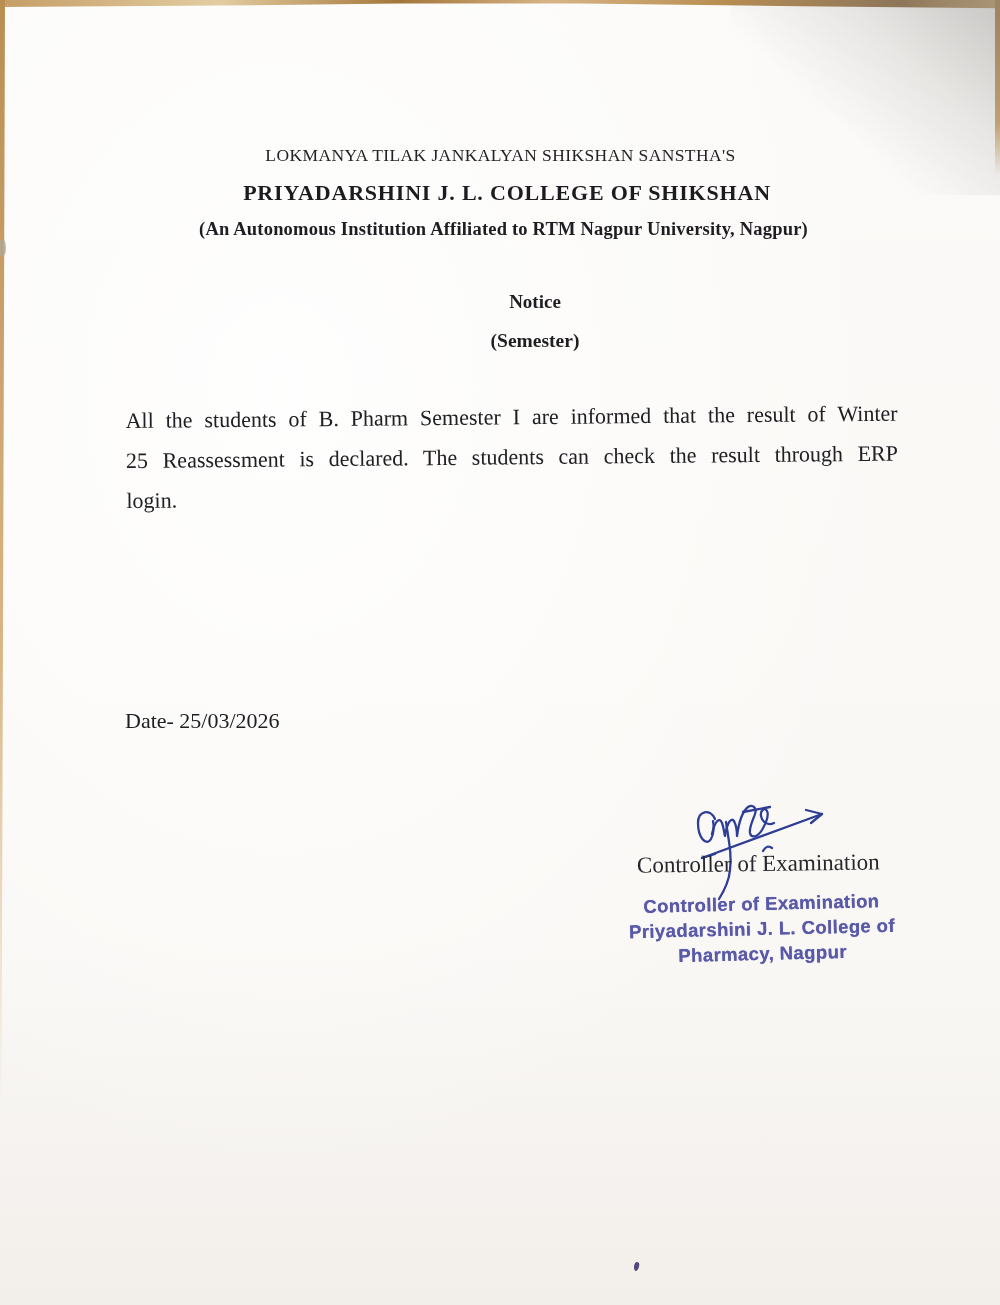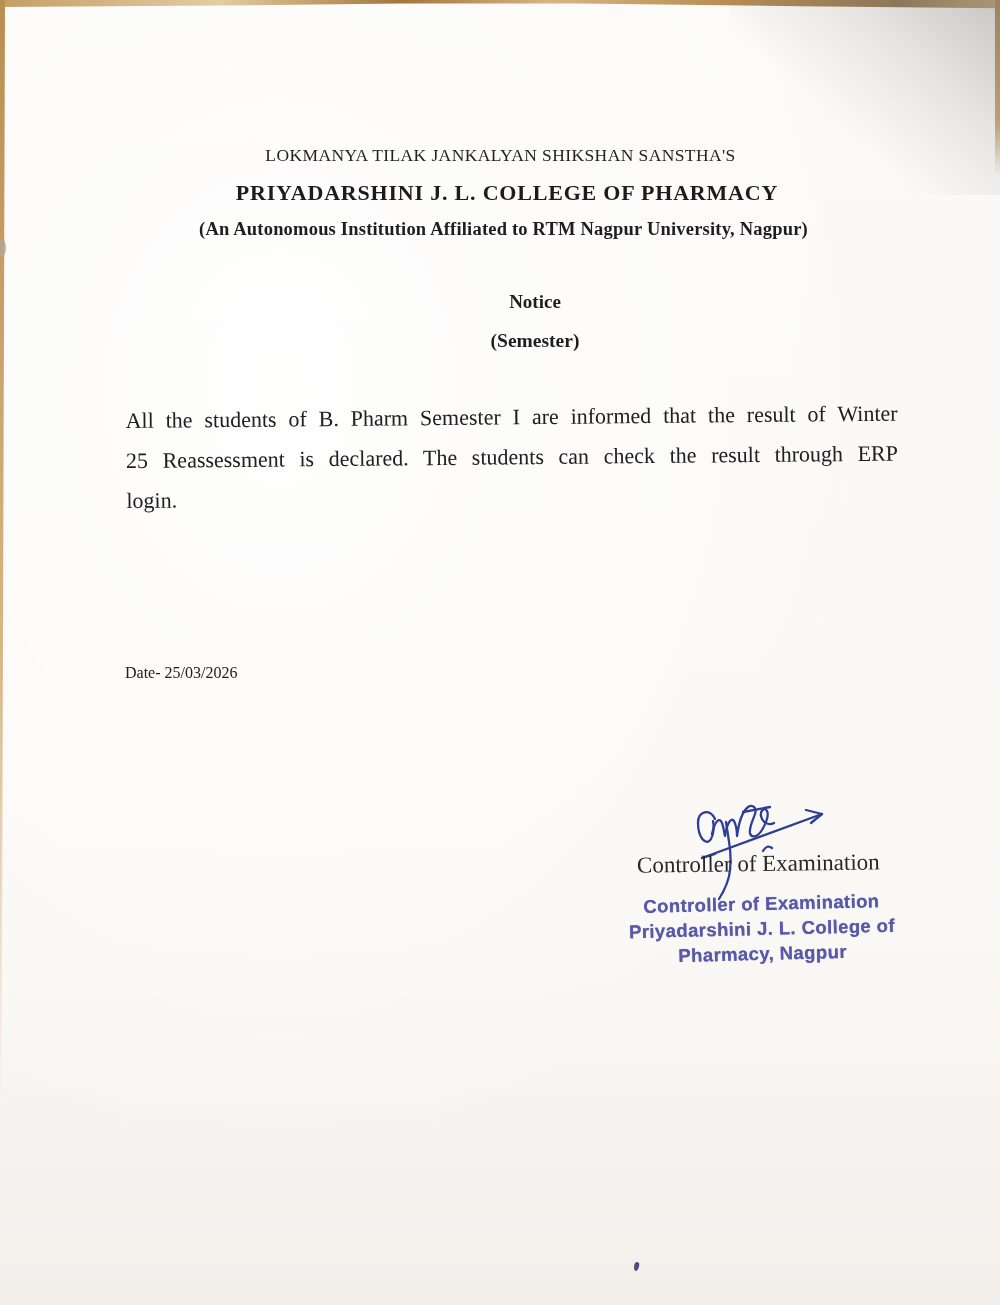--- a/index.html
+++ b/index.html
@@ -76,22 +76,22 @@
   
   .body-text {
     position: absolute; left: 126px; top: 401px; width: 772px;
     font-size: 22px; line-height: 40px; color: #202024;
     transform: rotate(-0.55deg); transform-origin: left center;
   }
   .body-line { text-align: justify; text-align-last: justify; }
   .body-line.last { text-align: left; text-align-last: left; }
 
   .date-line {
-    position: absolute; left: 125px; top: 664px;
-    font-size: 16px; color: #202024;
+    position: absolute; left: 125px; top: 708px;
+    font-size: 22px; color: #202024;
   }
 
   
   .signature-svg { position: absolute; left: 636px; top: 788px; width: 240px; height: 120px; }
   .signatory-title {
     position: absolute; left: 637px; top: 851px; width: 250px;
     font-size: 23px; color: #27272c;
     transform: rotate(-0.8deg);
   }
   .stamp {
@@ -111,21 +111,21 @@
 
   <div class="edge-top"></div>
   <div class="edge-left"></div>
   <div class="edge-right"></div>
   <div class="corner-shadow"></div>
   <div class="smudge-left"></div>
   <div class="ink-speck"></div>
 
   <div class="header">
     <div class="trust-name">LOKMANYA TILAK JANKALYAN SHIKSHAN SANSTHA'S</div>
-    <div class="college-name">PRIYADARSHINI J. L. COLLEGE OF PHARMACY</div>
+    <div class="college-name">PRIYADARSHINI J. L. COLLEGE OF SHIKSHAN</div>
     <div class="affiliation">(An Autonomous Institution Affiliated to RTM Nagpur University, Nagpur)</div>
   </div>
 
   <div class="notice-head">
     <div class="notice-title">Notice</div>
     <div class="notice-audience">(Semester)</div>
   </div>
 
   <div class="body-text">
     <div class="body-line">All the students of B. Pharm Semester I are informed that the result of Winter</div>

